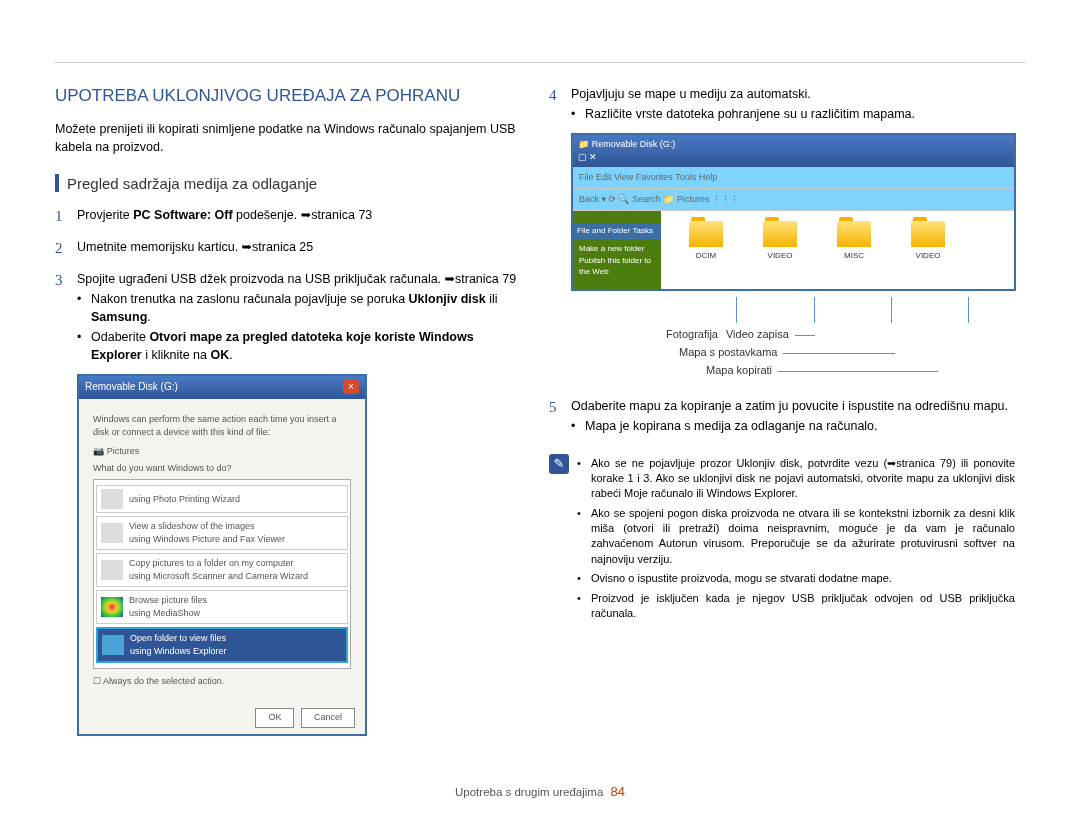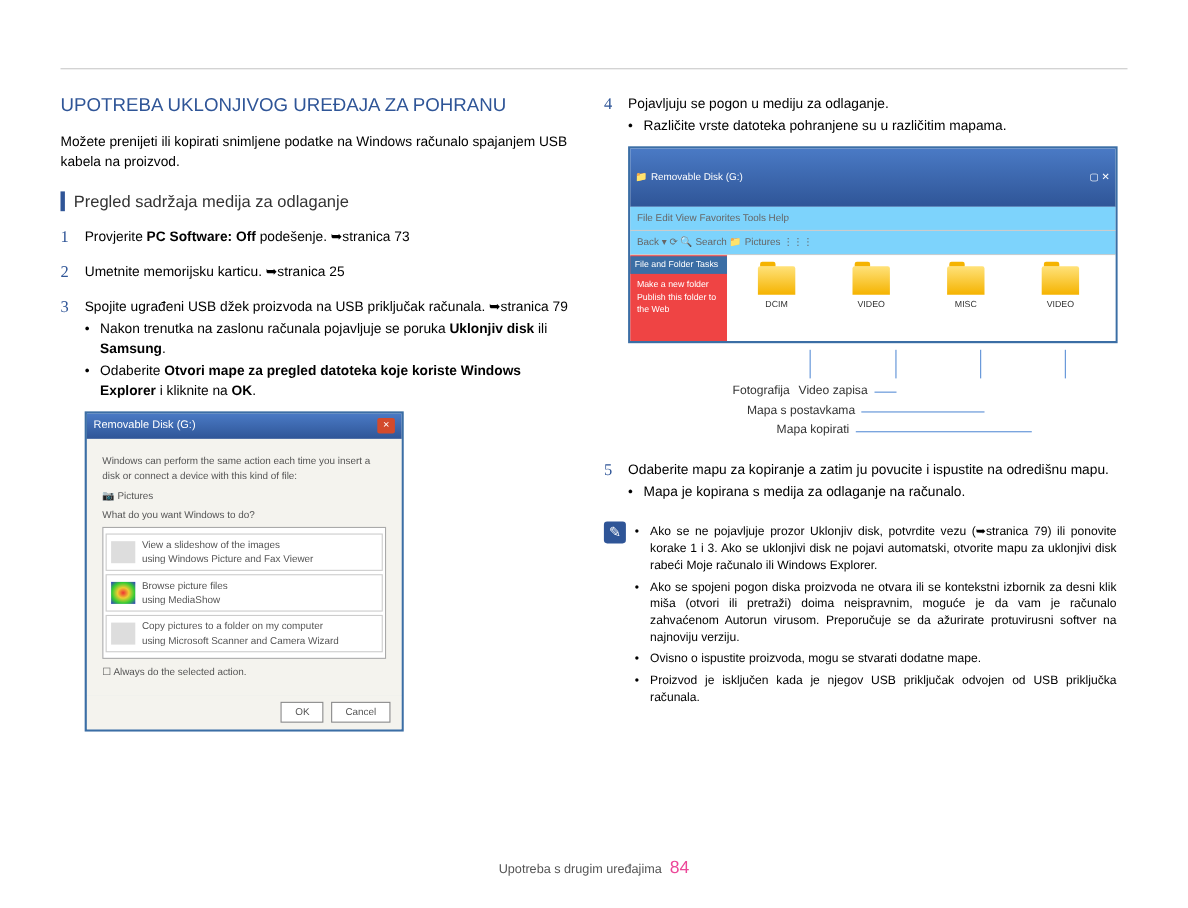--- a/index.html
+++ b/index.html
@@ -127,43 +127,43 @@
   }
   .explorer {
     width: 445px;
     border: 2px solid #3b6ea5;
     margin: 8px 0 6px 22px;
     font-size: 9px;
   }
   .exp-title {
     background: linear-gradient(#4a7ac5,#2f5597);
     color:#fff;
-    padding:20px 5px;
+    padding:3px 5px;
     display:flex;
-    justify-content:space-between;
+    flex-direction:column;
   }
   .exp-tb {
     background:#7dd3fc;
     padding:4px 6px;
     border-bottom:1px solid #ccc;
     color:#666;
   }
   .exp-body { display:flex; height:78px;}
   .exp-side {
     width:88px;
-    background:#ef4444;
+    background:#4d7c0f;
     color:#fff;
-    padding:5px 6px;
+    padding:16px 6px;
     font-size:8px;
   }
   .exp-main {
     flex:1;
     background:#fff;
     display:flex;
-    gap:36px;
+    gap:24px;
     padding:10px 12px 0 20px;
   }
   .folder {
     width:50px;
     text-align:center;
   }
   .folder-icon {
     width:34px;height:26px;
     background:linear-gradient(#ffe27a,#f5b300);
     border-radius:2px 2px 0 0;
@@ -226,21 +226,21 @@
   }
   .note-list .bullet { margin-bottom:4px; }
   .footer {
     position:absolute;
     bottom:26px;
     left:0;right:0;
     text-align:center;
     font-size:11.5px;
     color:#555;
   }
-  .footer .pnum { font-size:16px; color:#ec4899; margin-left:4px;}
+  .footer .pnum { font-size:13px; color:#c2410c; margin-left:4px;}
 </style>
 </head>
 <body>
 
 <div class="page">
   <hr class="hr">
 
   <div class="columns">
 
     <div class="col">
@@ -288,56 +288,67 @@
           <span>Removable Disk (G:)</span>
           <span class="dlg-close">×</span>
         </div>
         <div class="dlg-body">
           <div class="dlg-line">Windows can perform the same action each time you insert a disk or connect a device with this kind of file:</div>
           <div class="dlg-line" style="margin-top:6px;">📷 <span>Pictures</span></div>
           <div class="dlg-line">What do you want Windows to do?</div>
           <div style="border:1px solid #aaa; background:#fff; padding:2px; margin-top:2px;">
             <div class="dlg-option">
                 <div class="dlg-icon"></div>
+                <div><span>using Photo Printing Wizard</span></div>
+              </div>
+            <div class="dlg-option">
+                <div class="dlg-icon"></div>
                 <div>
                   <div>View a slideshow of the images</div>
                   <div>using Windows Picture and Fax Viewer</div>
+                </div>
+              </div>
+            <div class="dlg-option">
+                <div class="dlg-icon"></div>
+                <div>
+                  <div>Copy pictures to a folder on my computer</div>
+                  <div>using Microsoft Scanner and Camera Wizard</div>
                 </div>
               </div>
             <div class="dlg-option">
                 <div class="dlg-icon" style="background:radial-gradient(#e33,#ec3,#3c3,#33c);"></div>
                 <div>
                   <div>Browse picture files</div>
                   <div>using MediaShow</div>
                 </div>
               </div>
-            <div class="dlg-option">
-                <div class="dlg-icon"></div>
+            <div class="dlg-option highlight">
+                <div class="dlg-icon" style="background:#4aa3d8;"></div>
                 <div>
-                  <div>Copy pictures to a folder on my computer</div>
-                  <div>using Microsoft Scanner and Camera Wizard</div>
+                  <div>Open folder to view files</div>
+                  <div>using Windows Explorer</div>
                 </div>
               </div>
           </div>
           <div class="dlg-line" style="margin-top:6px;">☐ <span>Always do the selected action.</span></div>
         </div>
         <div class="dlg-btns">
           <span class="dlg-btn">OK</span>
           <span class="dlg-btn">Cancel</span>
         </div>
       </div>
 
     </div>
 
     <div class="col">
 
       <div class="step">
         <div class="num">4</div>
         <div class="body">
-          <div>Pojavljuju se pogon u mediju za odlaganje.</div>
+          <div>Pojavljuju se mape u mediju za automatski.</div>
           <div class="bullet">
               <span class="dot">•</span>
               <span>Različite vrste datoteka pohranjene su u različitim mapama.</span>
             </div>
         </div>
       </div>
 
       <div class="explorer">
         <div class="exp-title">
           <span>📁 <span>Removable Disk (G:)</span></span>

